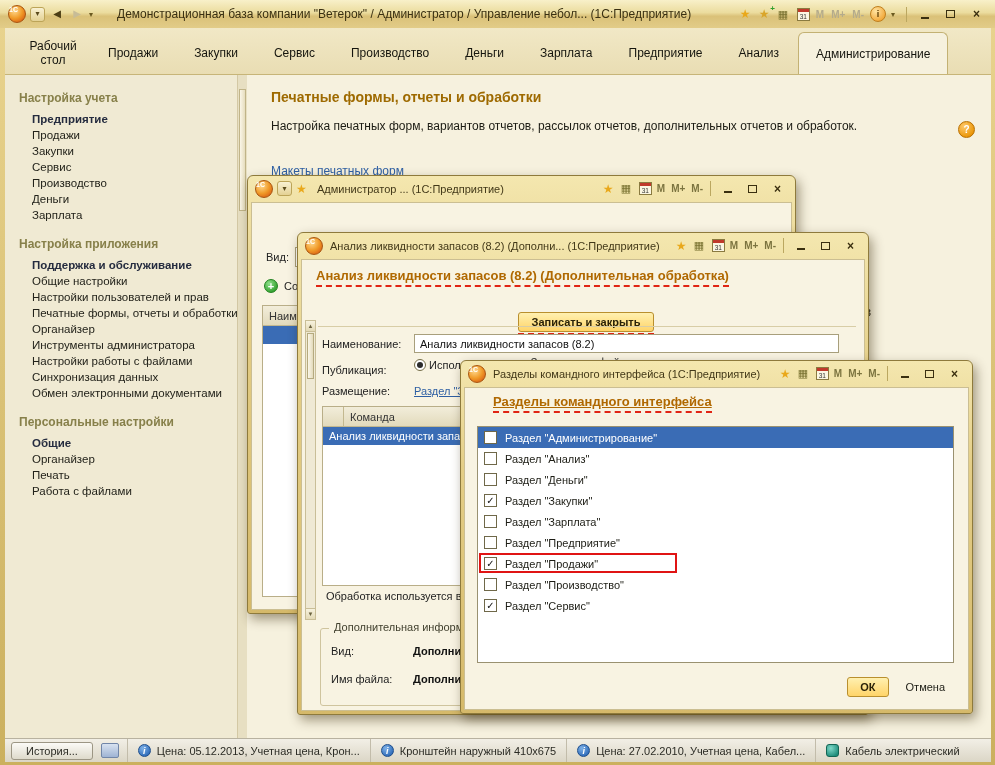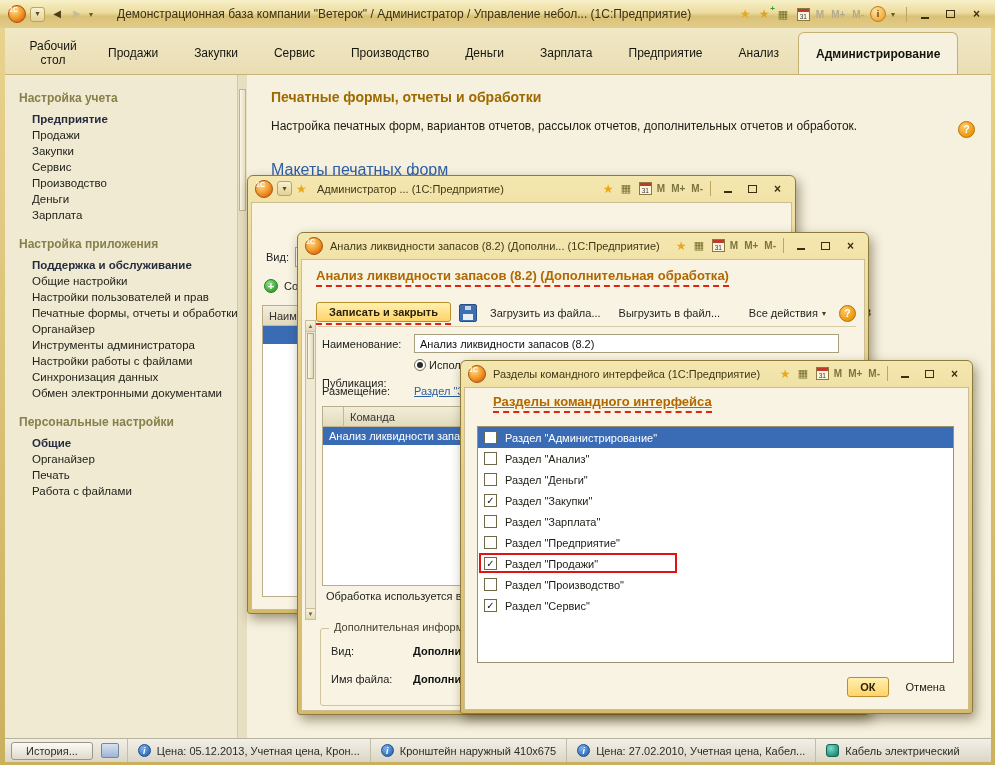--- a/index.html
+++ b/index.html
@@ -44,39 +44,39 @@
   .max-ic{width:9px;height:8px;border:1px solid currentColor;box-sizing:border-box;}
   .close-ic{font-size:12px;font-weight:bold;line-height:1;}
 
   
   .tabbar{position:absolute;top:28px;left:5px;right:4px;height:47px;box-sizing:border-box;
     background:linear-gradient(180deg,#F1E8C6,#E9DDB3);border-bottom:1px solid #C7B578;
     display:flex;align-items:stretch;padding:4px 6px 0 12px;gap:2px;}
   .tab{display:flex;align-items:center;justify-content:center;padding:0 17px;font-size:12px;
     color:#15150E;text-align:center;border-radius:6px 6px 0 0;white-space:nowrap;}
   .tab.wrap{width:64px;padding:0 4px;white-space:normal;line-height:1.2;}
-  .tab.active{background:#F6F1DE;border:1px solid #C3B173;border-bottom:none;font-weight:bold;}
+  .tab.active{background:#F6F1DE;border:1px solid #C3B173;border-bottom:none;}
 
   
   .workspace{position:absolute;top:75px;left:5px;right:4px;bottom:27px;background:#F4EFDC;}
   .sidebar{position:absolute;left:0;top:0;bottom:0;width:232px;background:#F0EAD3;
     padding:12px 0 0 14px;box-sizing:border-box;overflow:hidden;}
   .sb-h{font-size:12px;font-weight:bold;color:#87804A;margin:14px 0 6px;}
   .sb-h:first-child{margin-top:4px;}
   .sb-i{font-size:11.5px;color:#23231B;padding:2px 0 2px 13px;cursor:pointer;white-space:nowrap;}
   .sb-i.b{font-weight:bold;color:#252C3F;}
   .sb-scroll{position:absolute;left:232px;top:0;bottom:0;width:9px;
     background:#E7DFC2;border-left:1px solid #D3C8A4;border-right:1px solid #D3C8A4;}
   .sb-scroll::before{content:"";position:absolute;left:1px;right:1px;top:14px;height:120px;
     background:linear-gradient(90deg,#FAF6E8,#E6DDBE);border:1px solid #C0B488;}
   .mainpanel{position:absolute;left:242px;top:0;right:0;bottom:0;background:#F6F1DE;
     padding:14px 18px 0 24px;box-sizing:border-box;}
   .pg-title{font-size:14px;font-weight:bold;color:#9E6A00;margin-bottom:14px;}
   .pg-sub{font-size:12px;color:#1C1C14;margin-bottom:28px;}
-  .pg-link{font-size:16px;color:#2E5FA3;text-decoration:underline;cursor:pointer;display:inline-block;}
+  .pg-link{font-size:12px;color:#2E5FA3;text-decoration:underline;cursor:pointer;display:inline-block;}
   .helpdot{width:15px;height:15px;border-radius:50%;display:flex;align-items:center;justify-content:center;
     background:radial-gradient(circle at 35% 30%,#FFC96B,#E89200 80%);border:1px solid #B86F00;
     color:#FFF;font-size:10px;font-weight:bold;}
   .pg-help{position:absolute;top:46px;right:16px;}
   .fragment{position:absolute;left:557px;top:230px;font-size:12px;color:#1C1C14;}
 
   
   .win{position:absolute;border-radius:6px 6px 3px 3px;
     background:linear-gradient(180deg,#F4E7AF 0%,#E4CE87 30%,#D5B96A 100%);
     border:1px solid #8E7A3C;box-shadow:3px 5px 12px rgba(50,35,0,.45);}
@@ -104,21 +104,21 @@
     border:1px solid #20811E;box-sizing:border-box;}
   .tbl{position:absolute;border:1px solid #B9AE88;background:#FFF;box-sizing:border-box;}
   .w1 .tbl{left:10px;top:102px;right:10px;bottom:12px;}
   .thead{height:20px;background:linear-gradient(180deg,#F2EDDA,#E2DABC);border-bottom:1px solid #C3B88F;
     font-size:11px;color:#333;display:flex;align-items:center;padding:0 6px;box-sizing:border-box;}
   .trow-sel{height:18px;background:#3A6CB5;color:#FFF;font-size:11px;display:flex;align-items:center;
     padding:0 6px;white-space:nowrap;overflow:hidden;}
 
   
   .w2 .wtitle{left:14px;top:8px;}
-  .tb2{position:absolute;left:14px;right:8px;top:40px;height:26px;display:flex;align-items:center;gap:8px;}
+  .tb2{position:absolute;left:14px;right:8px;top:52px;height:26px;display:flex;align-items:center;gap:8px;flex-direction:column;}
   .annwrap{border-bottom:2px dashed #E02414;padding-bottom:1px;}
   .btn-gold{font-family:inherit;font-size:11px;font-weight:bold;color:#2B2208;padding:3px 12px;
     background:linear-gradient(180deg,#FFF0B0,#FFD469);border:1px solid #B98F2E;border-radius:3px;cursor:pointer;}
   .floppy{width:16px;height:16px;background:#3E6FB0;border:1px solid #2B4F82;border-radius:2px;position:relative;}
   .floppy::before{content:"";position:absolute;left:3px;right:3px;bottom:1px;height:6px;background:#E8EEF6;}
   .floppy::after{content:"";position:absolute;left:5px;right:5px;top:1px;height:4px;background:#C8D6EA;}
   .flatbtn{font-family:inherit;font-size:11px;color:#1F1F1F;background:transparent;border:1px solid transparent;
     padding:2px 4px;cursor:pointer;display:inline-flex;align-items:center;gap:4px;}
   .caret{font-size:8px;color:#4A3E15;}
   .grow{flex:1;}
@@ -365,21 +365,21 @@
         <span class="helpdot">?</span>
       </div>
       <div class="hr2"></div>
       <div class="vscroll">
         <span class="up">▲</span>
         <span class="thumb"></span>
         <span class="down">▼</span>
       </div>
       <span class="fl" style="left:20px;top:78px;">Наименование:</span>
       <input class="tin" style="left: 112px; top: 74px; width: 425px;" value="Анализ ликвидности запасов (8.2)">
-      <span class="fl" style="left:20px;top:117px;">Публикация:</span>
+      <span class="fl" style="left:20px;top:104px;">Публикация:</span>
       <span class="fl" style="left:112px;top:99px;">
         <span class="radio on"></span>
         <span>Используется</span>
       </span>
       <span class="fl" style="left:20px;top:125px;">Размещение:</span>
       <span class="fl lnk" style="left:112px;top:125px;">Раздел "Заку...</span>
       <div class="tbl">
         <div class="thead">
           <span class="c0"></span>
           <span>Команда</span>

